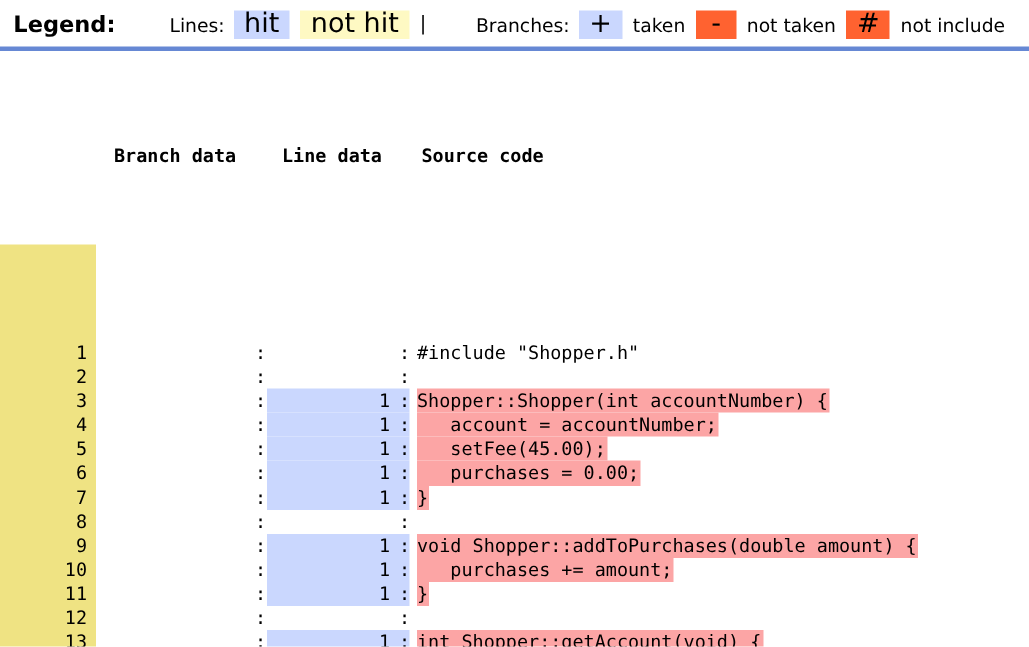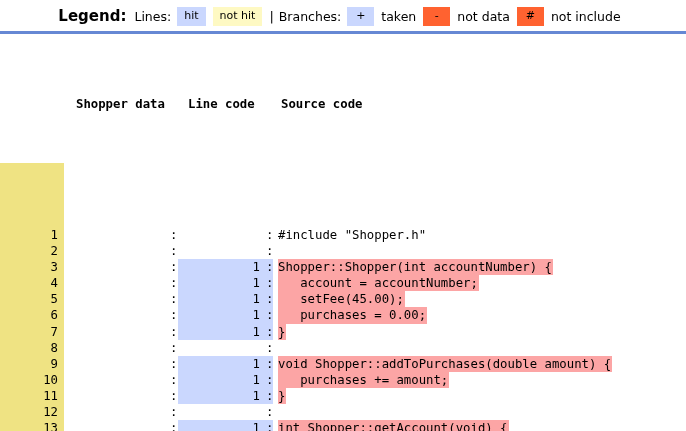--- a/index.html
+++ b/index.html
@@ -30,25 +30,26 @@
   }
   .legend-title {
     font-weight: bold;
     font-size: 15px;
     margin-right: 8px;
     letter-spacing: 0px;
   }
   .legend-label {
     margin-right: 6px;
     font-size: 12.5px;
+    margin-left: 28px;
   }
   .legend-chip {
     display: inline-block;
     text-align: center;
-    font-size: 11px;
+    font-size: 18px;
     line-height: 16px;
     padding: 1px 7px 2px 7px;
     margin-right: 7px;
     color: #000000;
     white-space: pre;
   }
   .chip-hit      { background: #cad7fe; }
   .chip-nothit   { background: #fef9c3; }
   .chip-taken    { background: #cad7fe; min-width: 13px; }
   .chip-nottaken { background: #ff6230; min-width: 13px; }
@@ -163,32 +164,32 @@
 <div class="legend-bar">
   <span class="legend-title">Legend:</span>
   <span class="legend-label">Lines:</span>
   <span class="legend-chip chip-hit">hit</span>
   <span class="legend-chip chip-nothit">not hit</span>
   <span class="legend-sep">|</span>
   <span class="legend-label">Branches:</span>
   <span class="legend-chip chip-taken">+</span>
   <span class="legend-word">taken</span>
   <span class="legend-chip chip-nottaken">-</span>
-  <span class="legend-word">not data</span>
+  <span class="legend-word">not taken</span>
   <span class="legend-chip chip-notexec">#</span>
   <span class="legend-word">not include</span>
 </div>
 
 <div class="rule"></div>
 
 <div class="source-wrap">
 
   <div class="header-row">
-    <span class="hdr hdr-branch">Shopper data</span>
-    <span class="hdr hdr-line">Line code</span>
+    <span class="hdr hdr-branch">Branch data</span>
+    <span class="hdr hdr-line">Line data</span>
     <span class="hdr hdr-src">Source code</span>
   </div>
 
   <div class="lines">
     <div class="gutter-stripe"></div>
     
   <div class="srcline"><div class="band none"></div><span class="ln">1</span><span class="bcol">:</span><span class="count"></span><span class="ccol">:</span><span class="code none">#include "Shopper.h"</span></div><div class="srcline"><div class="band none"></div><span class="ln">2</span><span class="bcol">:</span><span class="count"></span><span class="ccol">:</span><span class="code none"></span></div><div class="srcline"><div class="band hit"></div><span class="ln">3</span><span class="bcol">:</span><span class="count">1</span><span class="ccol">:</span><span class="code hit">Shopper::Shopper(int accountNumber) {</span></div><div class="srcline"><div class="band hit"></div><span class="ln">4</span><span class="bcol">:</span><span class="count">1</span><span class="ccol">:</span><span class="code hit">   account = accountNumber;</span></div><div class="srcline"><div class="band hit"></div><span class="ln">5</span><span class="bcol">:</span><span class="count">1</span><span class="ccol">:</span><span class="code hit">   setFee(45.00);</span></div><div class="srcline"><div class="band hit"></div><span class="ln">6</span><span class="bcol">:</span><span class="count">1</span><span class="ccol">:</span><span class="code hit">   purchases = 0.00;</span></div><div class="srcline"><div class="band hit"></div><span class="ln">7</span><span class="bcol">:</span><span class="count">1</span><span class="ccol">:</span><span class="code hit">}</span></div><div class="srcline"><div class="band none"></div><span class="ln">8</span><span class="bcol">:</span><span class="count"></span><span class="ccol">:</span><span class="code none"></span></div><div class="srcline"><div class="band hit"></div><span class="ln">9</span><span class="bcol">:</span><span class="count">1</span><span class="ccol">:</span><span class="code hit">void Shopper::addToPurchases(double amount) {</span></div><div class="srcline"><div class="band hit"></div><span class="ln">10</span><span class="bcol">:</span><span class="count">1</span><span class="ccol">:</span><span class="code hit">   purchases += amount;</span></div><div class="srcline"><div class="band hit"></div><span class="ln">11</span><span class="bcol">:</span><span class="count">1</span><span class="ccol">:</span><span class="code hit">}</span></div><div class="srcline"><div class="band none"></div><span class="ln">12</span><span class="bcol">:</span><span class="count"></span><span class="ccol">:</span><span class="code none"></span></div><div class="srcline"><div class="band hit"></div><span class="ln">13</span><span class="bcol">:</span><span class="count">1</span><span class="ccol">:</span><span class="code hit">int Shopper::getAccount(void) {</span></div></div>
 </div>
 
 </body></html>

